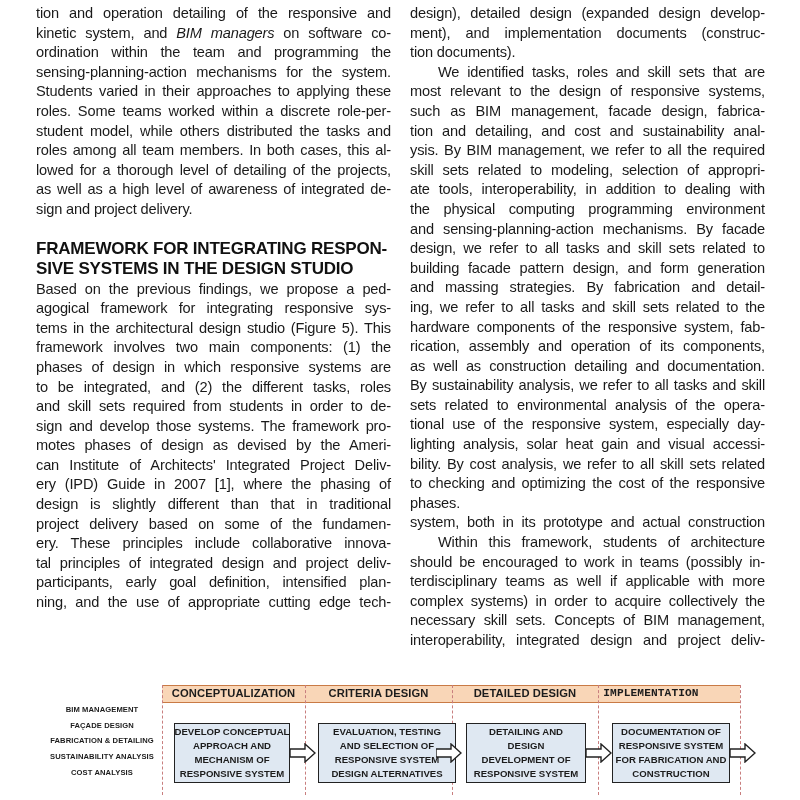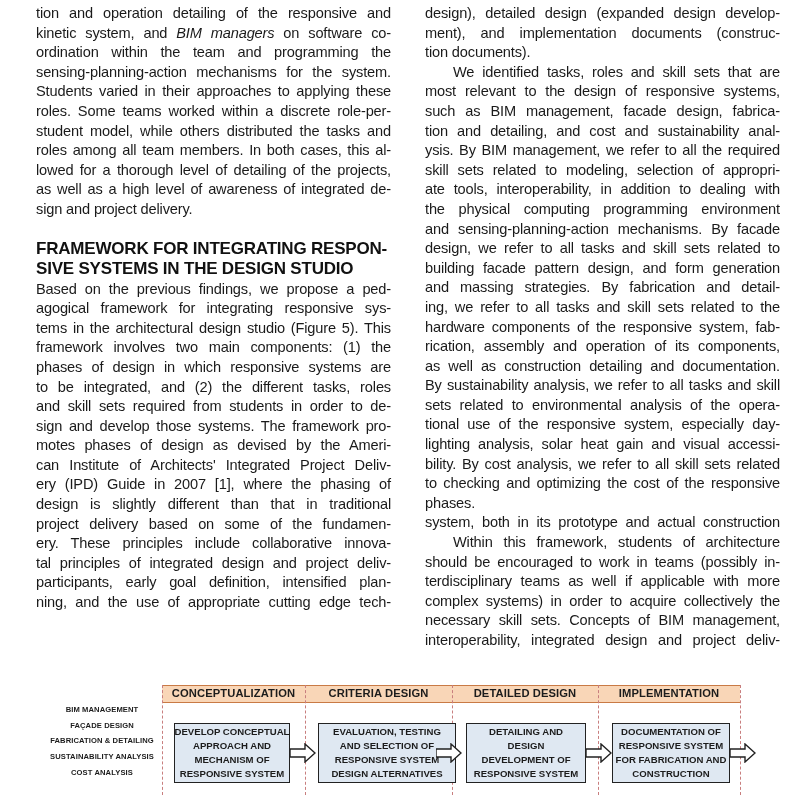--- a/index.html
+++ b/index.html
@@ -1,19 +1,19 @@
 <!DOCTYPE html>
 <html><head>
 <meta charset="utf-8">
 <style>
   html, body { margin:0; padding:0; background:#ffffff; }
   body { width:800px; height:800px; position:relative; overflow:hidden; font-family:"Liberation Sans", sans-serif; color:#1a1a1a; }
   .col { position:absolute; top:4px; width:355px; }
   .col-left { left:36px; }
-  .col-right { left:410px;margin-left:15px; }
+  .col-right { left:410px; }
   .line { font-size:14.6px; line-height:19.6px; height:19.6px; white-space:nowrap; text-align:justify; text-align-last:justify; letter-spacing:-0.15px; }
   .line.last { text-align-last:left; }
   .line.indent { padding-left:28px; }
   .heading { font-weight:bold; font-size:17px; line-height:20.5px; height:20.5px; white-space:nowrap; letter-spacing:-0.2px; color:#111; }
   .spacer { height:19px; }
   em { font-style:italic; }
 
   
   .figure { position:absolute; left:0; top:680px; width:800px; height:120px; }
   .phase-header { position:absolute; top:5px; height:16px; background:#f9d6b7; border-top:1px solid #c97a45; border-bottom:1px solid #c97a45; }
@@ -148,21 +148,21 @@
       <div class="phase-label" style="left: 452px; width: 146px;">DETAILED DESIGN</div>
       <div class="phase-box" style="left: 466px; width: 120px; background: rgb(223, 232, 242);">
         <div>DETAILING AND</div>
         <div>DESIGN</div>
         <div>DEVELOPMENT OF</div>
         <div>RESPONSIVE SYSTEM</div>
       </div>
       <svg class="arrow" viewBox="0 0 26 20" style="left: 586px;">
         <path d="M0 6 H15 V1 L25 10 L15 19 V14 H0 Z" fill="#ffffff" stroke="#222" stroke-width="1.4"></path>
       </svg>
-      <div class="phase-label" style="left: 598px; width: 142px;">IMPLEMENTATION</div>
+      <div class="phase-label" style="left: 580px; width: 142px; font-family: Liberation Mono, monospace;">IMPLEMENTATION</div>
       <div class="phase-box" style="left: 612px; width: 118px; background: rgb(223, 232, 242);">
         <div>DOCUMENTATION OF</div>
         <div>RESPONSIVE SYSTEM</div>
         <div>FOR FABRICATION AND</div>
         <div>CONSTRUCTION</div>
       </div>
       <svg class="arrow" viewBox="0 0 26 20" style="left: 730px;">
         <path d="M0 6 H15 V1 L25 10 L15 19 V14 H0 Z" fill="#ffffff" stroke="#222" stroke-width="1.4"></path>
       </svg>
     </div>

